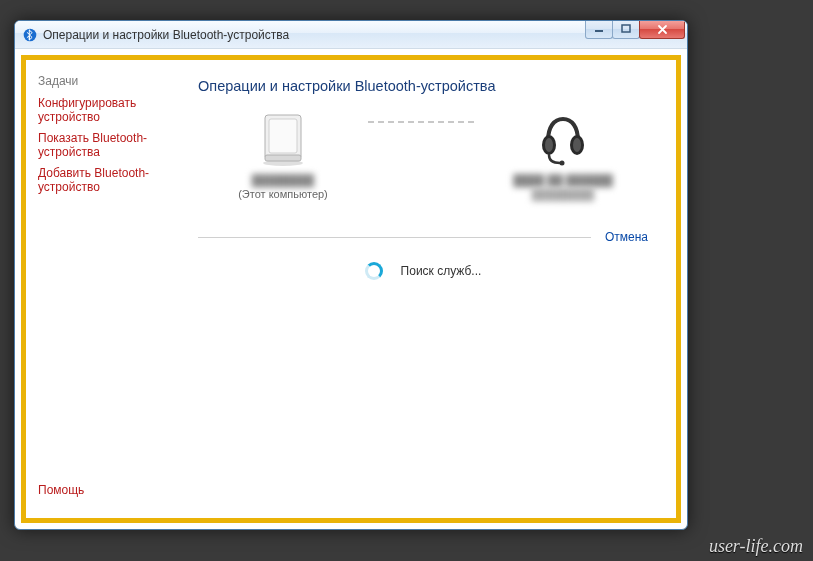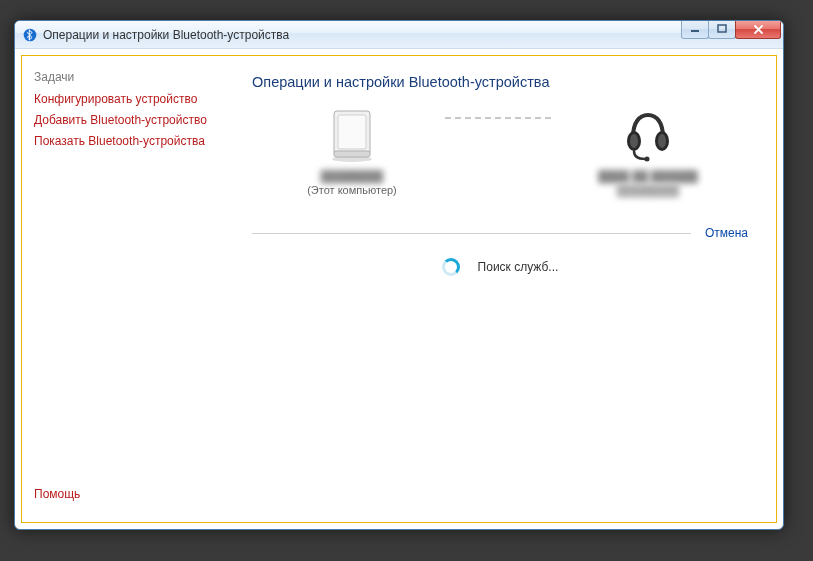--- a/index.html
+++ b/index.html
@@ -11,21 +11,21 @@
     position: relative;
     overflow: hidden;
   }
   .desktop {
     position: absolute; inset: 0;
     background: #3a3a3a;
   }
   .window {
     position: absolute;
     left: 14px; top: 20px;
-    width: 770px; height: 510px;
+    width: 674px; height: 510px;
     background: #fff;
     border: 1px solid #4a7aa8;
     border-radius: 6px;
     box-shadow: 0 0 18px rgba(0,0,0,0.6);
     display: flex; flex-direction: column;
     overflow: hidden;
   }
   .titlebar {
     height: 28px;
     background: linear-gradient(to bottom, #f7fbff 0%, #e8f1fb 45%, #d9e8f7 46%, #e8f1fb 100%);
@@ -61,21 +61,21 @@
   }
   .win-btn.close {
     width: 46px;
     background: linear-gradient(to bottom, #f5a5a0 0%, #e87770 48%, #d64a42 52%, #e87770 100%);
     border-color: #a03830;
   }
   .win-btn svg { display: block; }
   .inner {
     flex: 1;
     margin: 6px;
-    border: 1px solid #eab308;
+    border: 5px solid #eab308;
     background: #fff;
     display: flex;
   }
   .sidebar {
     width: 210px;
     padding: 14px 12px;
     display: flex; flex-direction: column;
     font-size: 12px;
   }
   .side-heading {
@@ -92,21 +92,21 @@
     flex: 1;
     padding: 18px 28px 18px 20px;
   }
   .main-heading {
     color: #1a3e7a;
     font-size: 14.5px;
     margin-bottom: 18px;
   }
   .devices {
     display: flex; align-items: center; justify-content: center;
-    gap: 8px;
+    gap: 0;
     margin-bottom: 10px;
   }
   .dev {
     width: 170px;
     display: flex; flex-direction: column; align-items: center;
     text-align: center;
   }
   .dev-icon {
     width: 56px; height: 56px;
     display: flex; align-items: center; justify-content: center;
@@ -192,22 +192,22 @@
             <path d="M2 2 L9 9 M9 2 L2 9" stroke="#fff" stroke-width="1.8" stroke-linecap="round"></path>
           </svg>
         </div>
       </div>
     </div>
 
     <div class="inner">
       <div class="sidebar">
         <div class="side-heading">Задачи</div>
         <div class="side-link">Конфигурировать устройство</div>
+        <div class="side-link">Показать Bluetooth-устройства</div>
         <div class="side-link">Добавить Bluetooth-устройство</div>
-        <div class="side-link">Показать Bluetooth-устройства</div>
         <div class="side-spacer"></div>
         <div class="side-link">Помощь</div>
       </div>
 
       <div class="main">
         <div class="main-heading">Операции и настройки Bluetooth-устройства</div>
 
         <div class="devices">
           <div class="dev">
             <div class="dev-icon">
@@ -247,13 +247,14 @@
         </div>
 
         <div class="status-row">
           <div class="spinner"></div>
           <span>Поиск служб...</span>
         </div>
       </div>
     </div>
   </div>
 
+  <div class="watermark">user-life.com</div>
 </div>
 
 </body></html>

